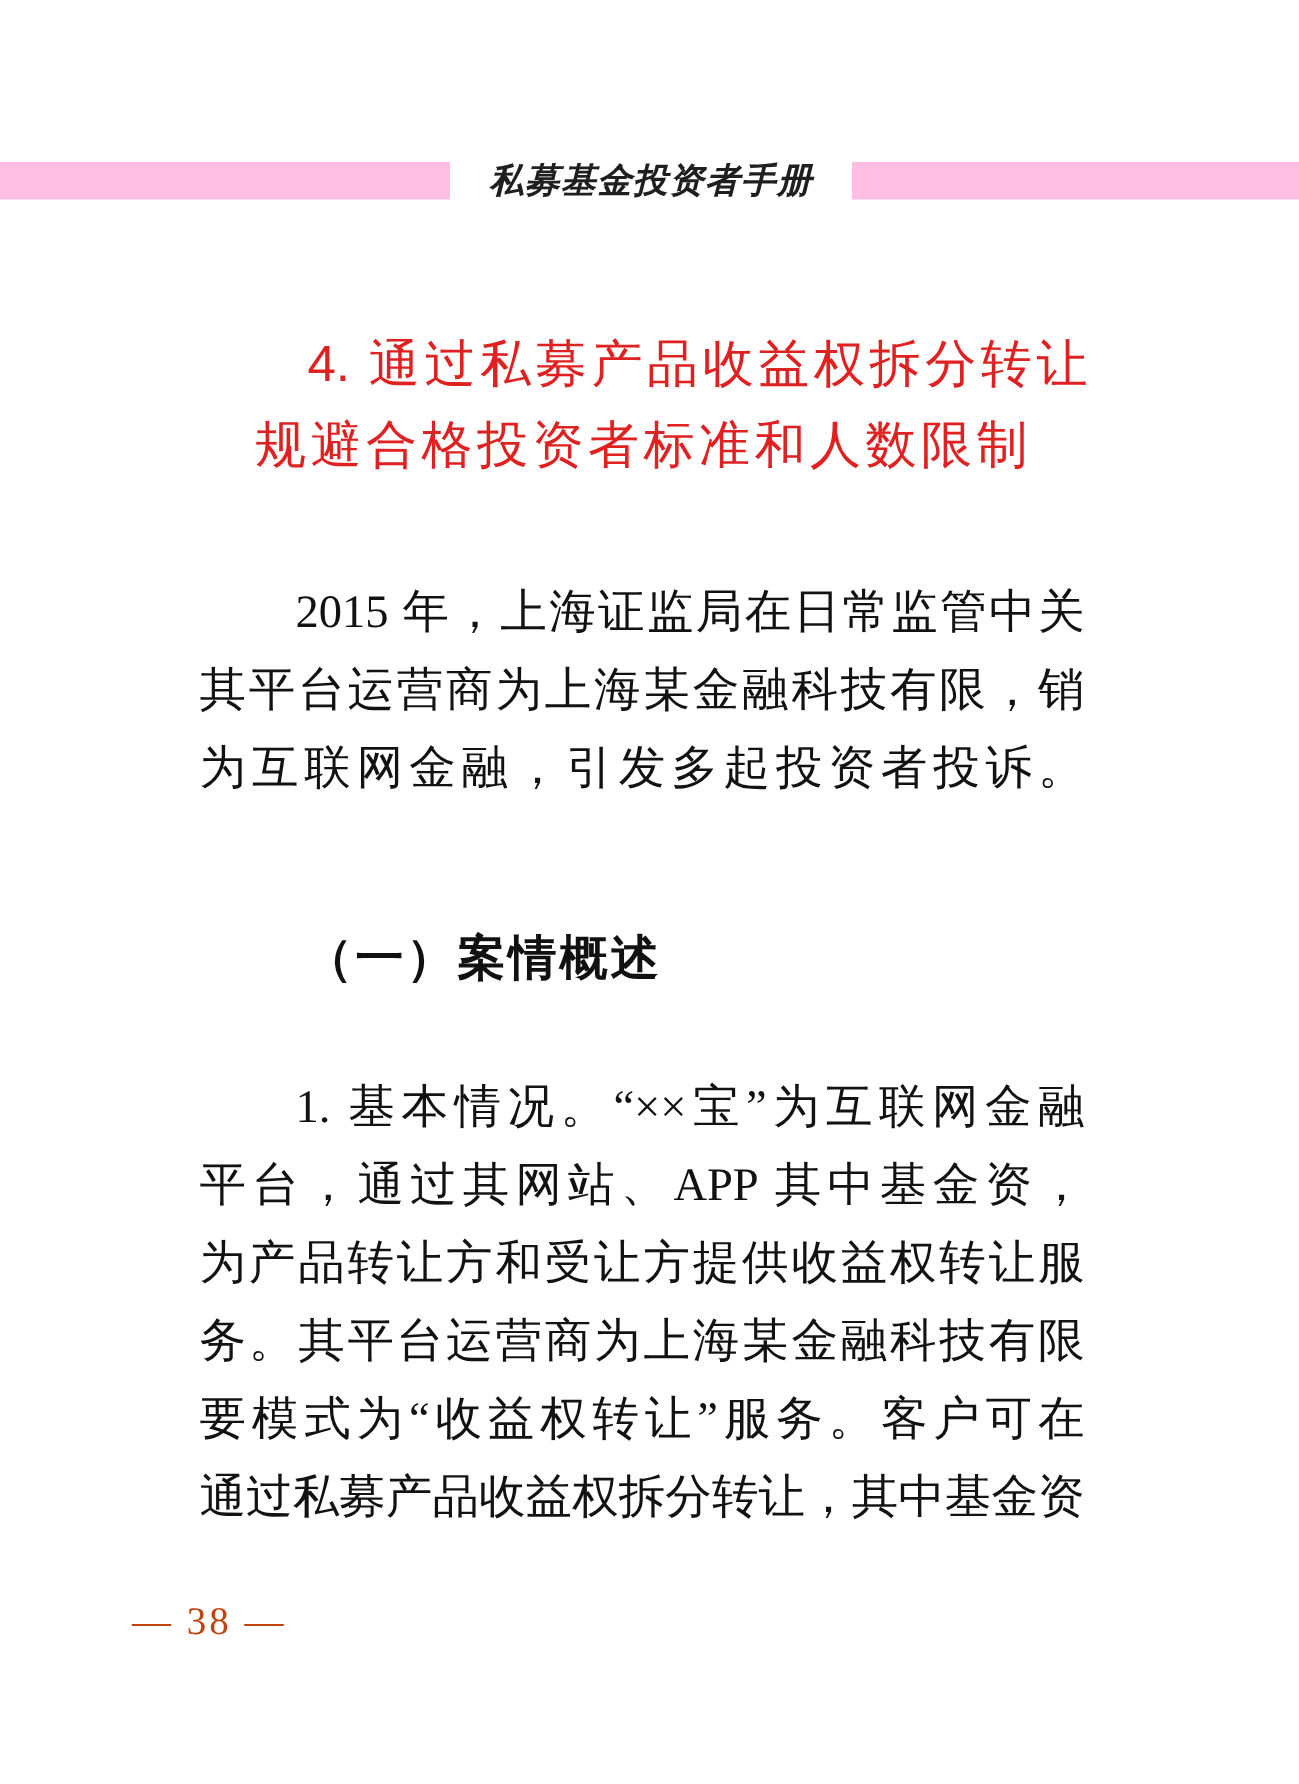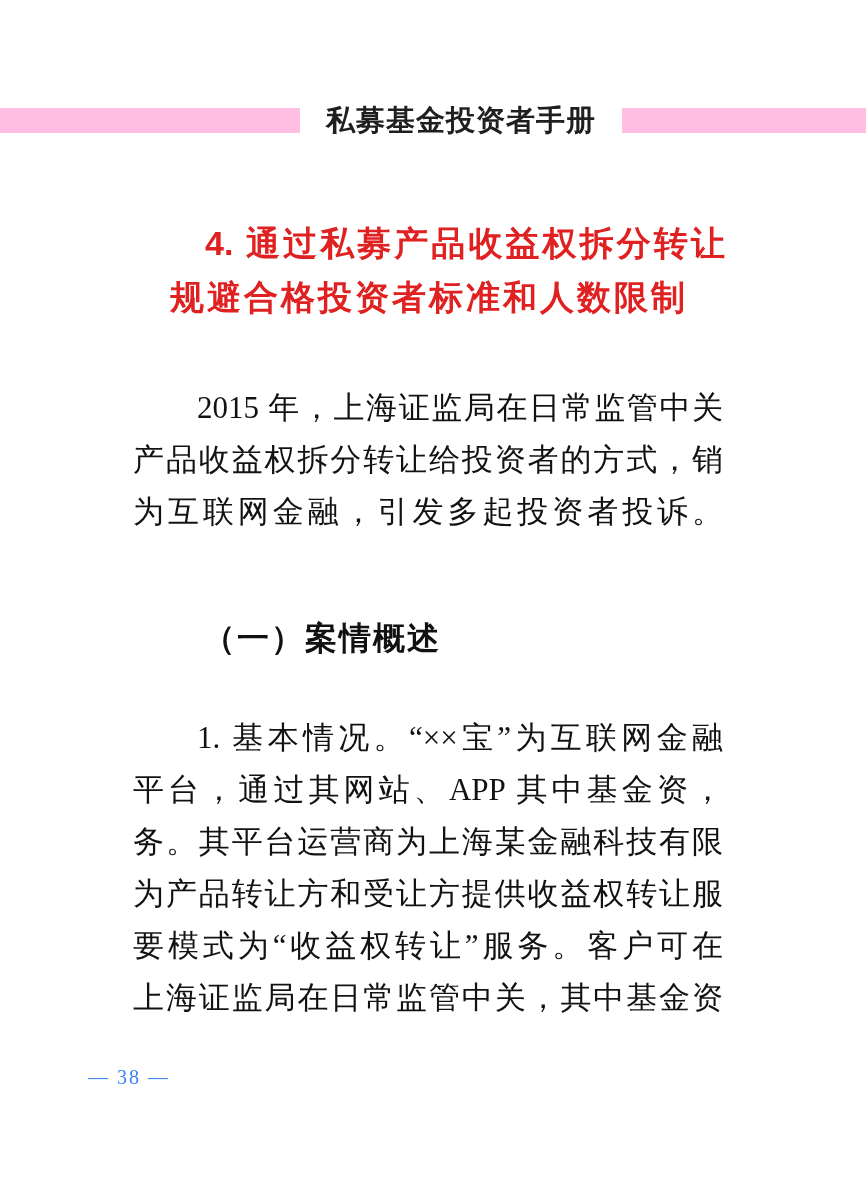--- a/index.html
+++ b/index.html
@@ -36,35 +36,36 @@
   .band-right {
     flex: 1 1 auto;
     height: 25px;
     background: #FFBEE2;
   }
   .header-title {
     flex: 0 0 auto;
     padding: 0 26px;
     font-family: "Liberation Sans", "DejaVu Sans", sans-serif;
     font-weight: bold;
-    font-size: 29px;
+    font-size: 23px;
     letter-spacing: 1px;
     color: #1f1f1f;
     white-space: nowrap;
     line-height: 25px;
+    font-style: italic;
   }
 
   
   .doc-title {
     position: absolute;
     left: 133px;
     top: 216px;
     width: 592px;
     font-family: "Liberation Sans", "DejaVu Sans", sans-serif;
-    font-weight: bold;
+    font-weight: normal;
     font-size: 34px;
     line-height: 54px;
     color: #E02121;
   }
   .doc-title .t-line1 {
     padding-left: 72px;
     text-align: justify;
     text-align-last: justify;
     text-justify: inter-character;
   }
@@ -105,23 +106,23 @@
     line-height: 36px;
     color: #111111;
     letter-spacing: 2px;
   }
 
   
   .page-number {
     position: absolute;
     left: 88px;
     top: 1066px;
-    font-size: 20px;
+    font-size: 26px;
     letter-spacing: 2px;
-    color: #3b82f6;
+    color: #c2410c;
     text-align: center;
   }
 </style>
 </head>
 <body>
 
 <div class="page">
 
   <div class="header-band">
     <div class="band-left"></div>
@@ -129,30 +130,30 @@
     <div class="band-right"></div>
   </div>
 
   <div class="doc-title">
     <div class="t-line1">4. 通过私募产品收益权拆分转让</div>
     <div class="t-line2">规避合格投资者标准和人数限制</div>
   </div>
 
   <div class="para para-1">
     <div class="line indent">2015 年，上海证监局在日常监管中关</div>
-    <div class="line">产品收益权拆分转让给投资者的方式，销</div>
+    <div class="line">其平台运营商为上海某金融科技有限，销</div>
     <div class="line">为互联网金融，引发多起投资者投诉。</div>
   </div>
 
   <div class="section-heading">（一）案情概述</div>
 
   <div class="para para-2">
     <div class="line indent">1. 基本情况。“××宝”为互联网金融</div>
     <div class="line">平台，通过其网站、APP 其中基金资，</div>
+    <div class="line">为产品转让方和受让方提供收益权转让服</div>
     <div class="line">务。其平台运营商为上海某金融科技有限</div>
-    <div class="line">为产品转让方和受让方提供收益权转让服</div>
     <div class="line">要模式为“收益权转让”服务。客户可在</div>
-    <div class="line">上海证监局在日常监管中关，其中基金资</div>
+    <div class="line">通过私募产品收益权拆分转让，其中基金资</div>
   </div>
 
   <div class="page-number">— 38 —</div>
 
 </div>
 
 </body></html>

